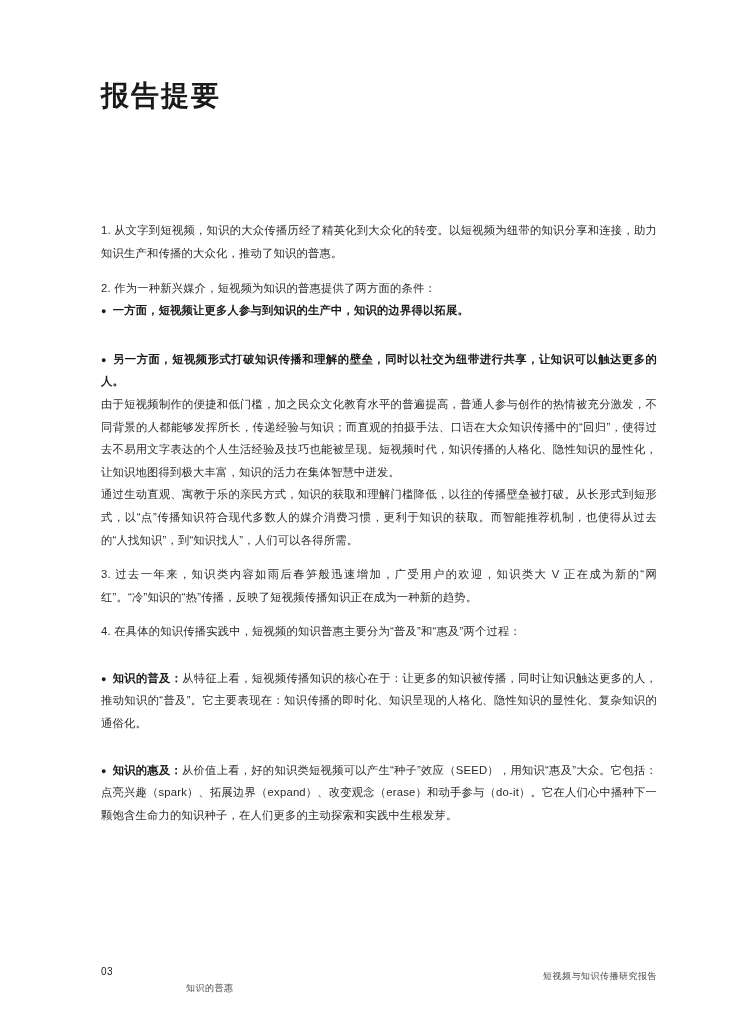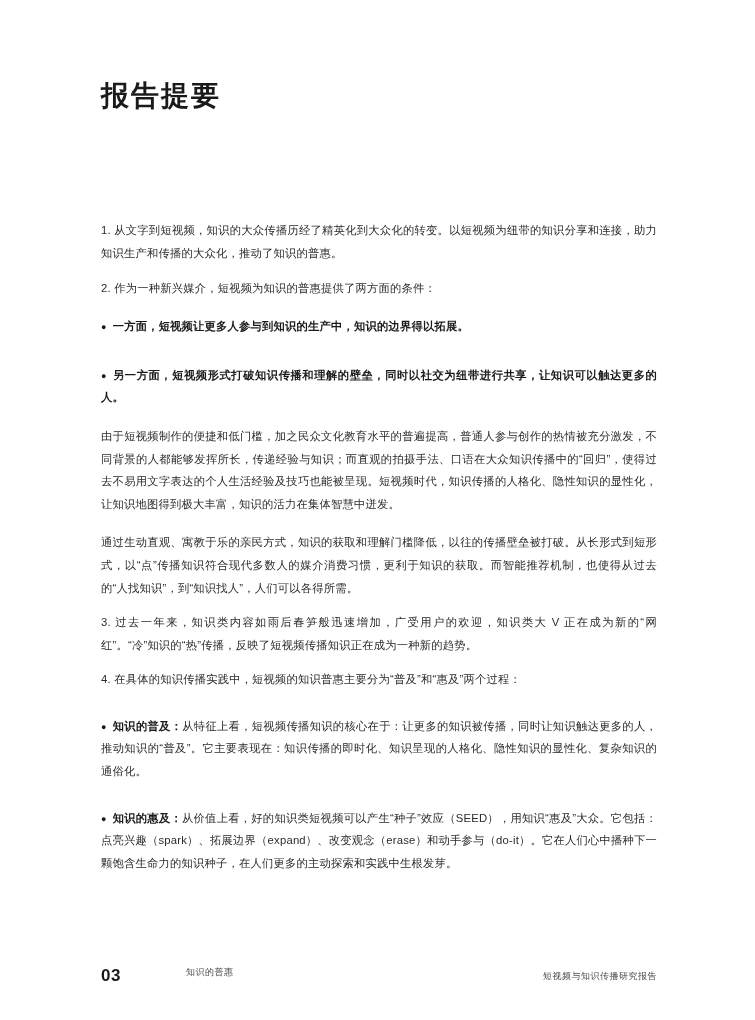--- a/index.html
+++ b/index.html
@@ -51,21 +51,21 @@
     margin: 0 0 0 0;
     font-size: 11.3px;
     line-height: 2.0;
     letter-spacing: 0.2px;
     text-align: justify;
   }
   .para + .para {
     margin-top: 12px;
   }
   .para.tight {
-    margin-top: 16px;
+    margin-top: 0;
   }
   .bullet-line {
     font-weight: bold;
     color: #1a1a1a;
     letter-spacing: 0.2px;
   }
   .bullet-dot {
     font-size: 9px;
     vertical-align: middle;
     margin-right: 6px;
@@ -74,29 +74,29 @@
     position: absolute;
     left: 0;
     right: 0;
     bottom: 34px;
     height: 20px;
   }
   .footer-page-num {
     position: absolute;
     left: 101px;
     top: 0;
-    font-size: 17px;
-    font-weight: bold;
+    font-size: 10px;
+    font-weight: normal;
     color: #1a1a1a;
     letter-spacing: 0.5px;
   }
   .footer-section {
     position: absolute;
     left: 186px;
-    top: 0;
+    top: 16px;
     font-size: 9px;
     color: #4a4a4a;
     letter-spacing: 0.5px;
   }
   .footer-report {
     position: absolute;
     right: 98px;
     top: 4px;
     font-size: 9px;
     color: #4a4a4a;

